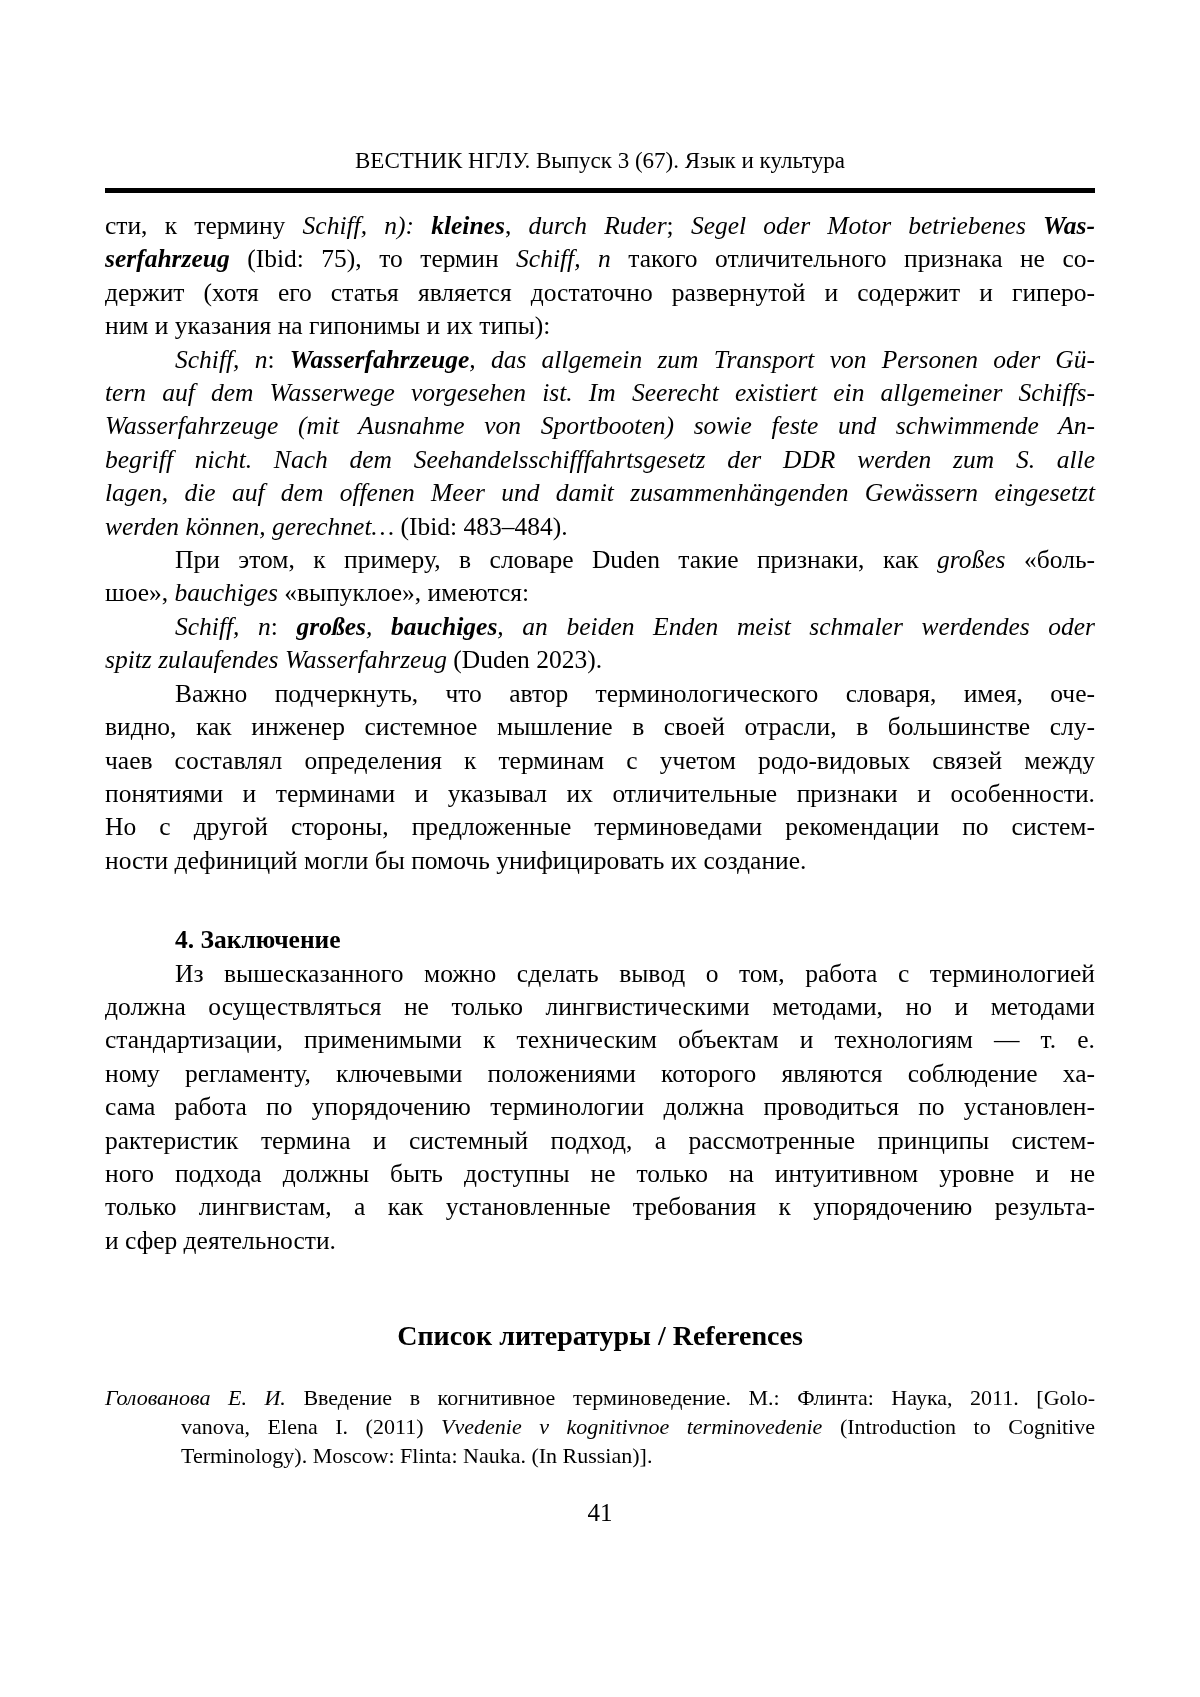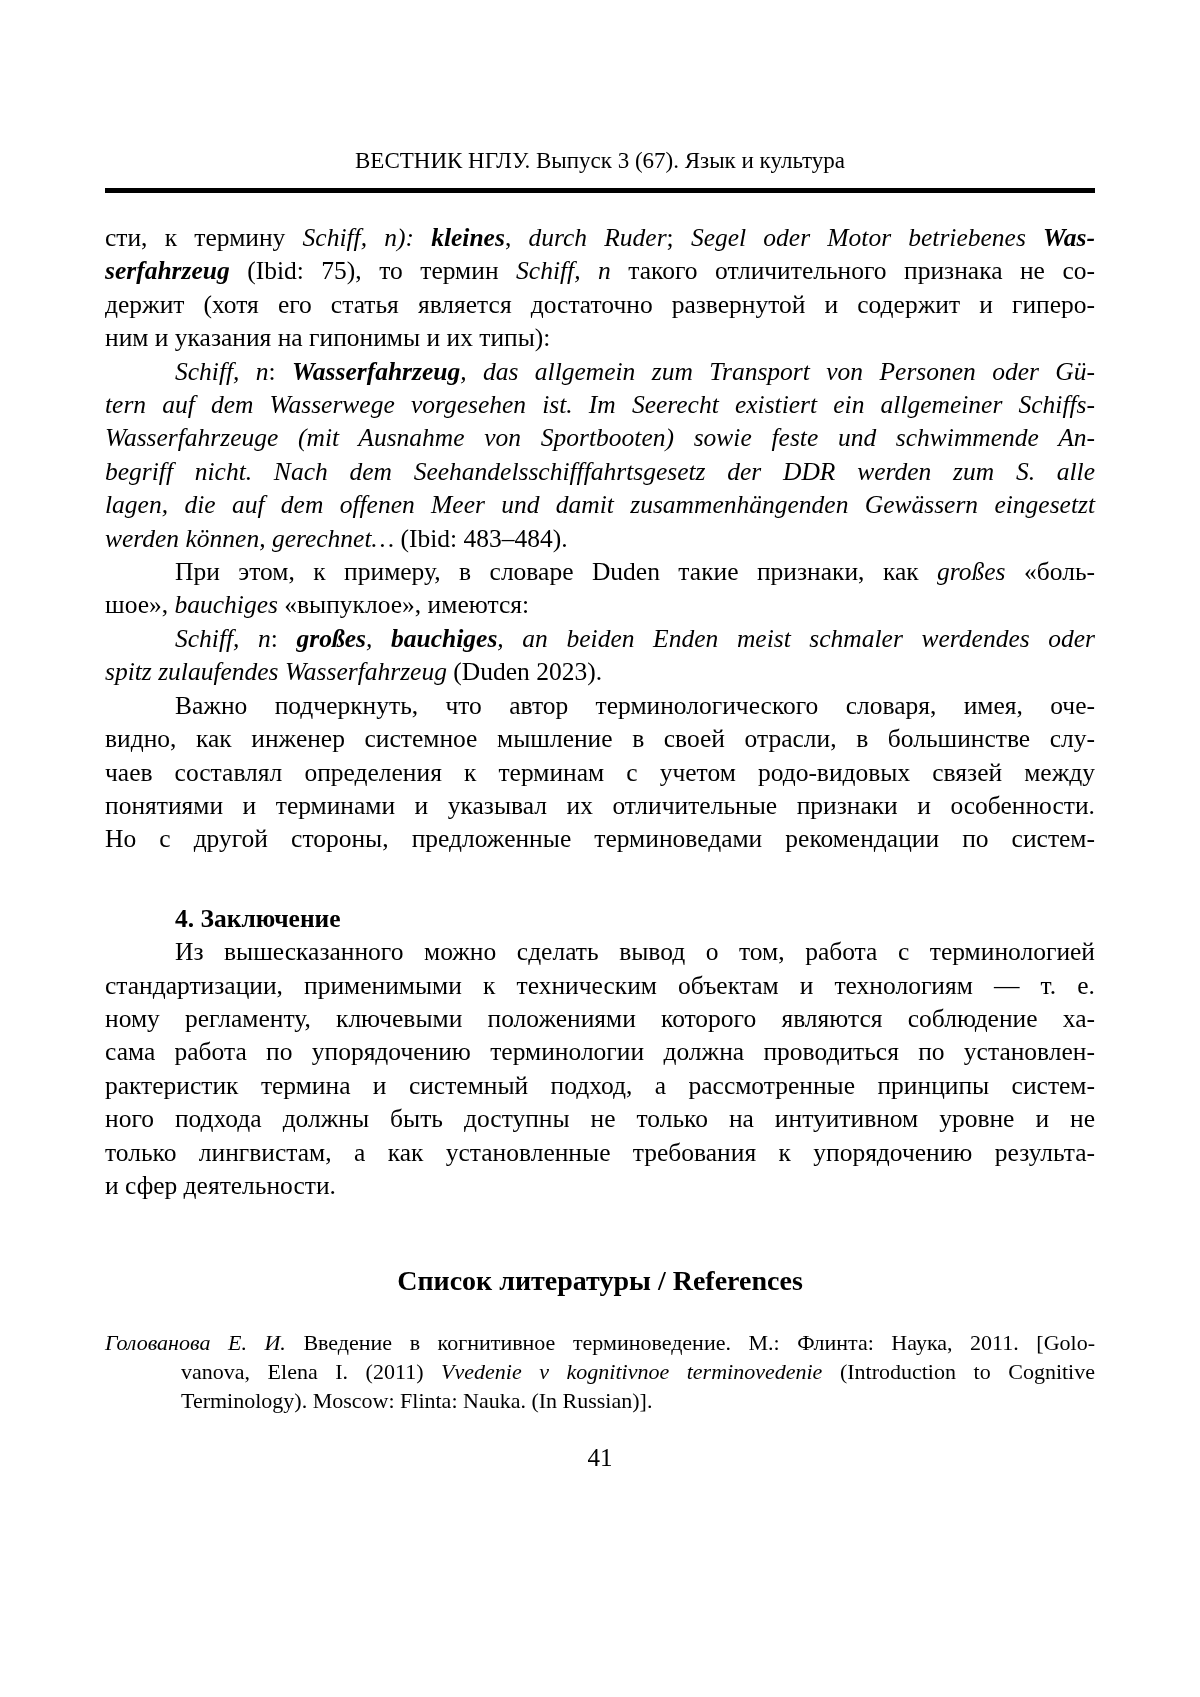--- a/index.html
+++ b/index.html
@@ -24,21 +24,21 @@
   }
   .header-rule {
     height: 5px;
     background: #000;
     margin-top: 14px;
   }
   .body-text {
     font-size: 25.5px;
     line-height: 33.4px;
   }
-  #flow1 { margin-top: 28px; }
+  #flow1 { margin-top: 16px; }
   .line {
     text-align: justify;
     text-align-last: justify;
   }
   .line.last {
     text-align: left;
     text-align-last: auto;
   }
   .line.ind { padding-left: 70px; }
   .i  { font-style: italic; }
@@ -80,49 +80,51 @@
   <div class="header-rule"></div>
 
   <div class="body-text" id="flow1">
       <div class="para">
         <div class="line"><span>сти, к термину </span><span class="i">Schiff, n): </span><span class="bi">kleines</span><span>, </span><span class="i">durch Ruder</span><span>; </span><span class="i">Segel oder Motor betriebenes </span><span class="bi">Was-</span></div>
         <div class="line"><span class="bi">serfahrzeug</span><span> (Ibid: 75), то термин </span><span class="i">Schiff, n</span><span> такого отличительного признака не со-</span></div>
         <div class="line"><span>держит (хотя его статья является достаточно развернутой и содержит и гиперо-</span></div>
         <div class="line last"><span>ним и указания на гипонимы и их типы):</span></div>
       </div>
       <div class="para">
-        <div class="line ind"><span class="i">Schiff, n</span><span>: </span><span class="bi">Wasserfahrzeug</span><span class="i">, das allgemein zum Transport von Personen oder Gü-</span></div>
+        <div class="line ind"><span class="i">Schiff, n</span><span>: </span><span class="bi">Wasserfahrzeuge</span><span class="i">, das allgemein zum Transport von Personen oder Gü-</span></div>
         <div class="line"><span class="i">tern auf dem Wasserwege vorgesehen ist. Im Seerecht existiert ein allgemeiner Schiffs-</span></div>
         <div class="line"><span class="i">Wasserfahrzeuge (mit Ausnahme von Sportbooten) sowie feste und schwimmende An-</span></div>
         <div class="line"><span class="i">begriff nicht. Nach dem Seehandelsschifffahrtsgesetz der DDR werden zum S. alle</span></div>
         <div class="line"><span class="i">lagen, die auf dem offenen Meer und damit zusammenhängenden Gewässern eingesetzt</span></div>
         <div class="line last"><span class="i">werden können, gerechnet… </span><span>(Ibid: 483–484).</span></div>
       </div>
       <div class="para">
         <div class="line ind"><span>При этом, к примеру, в словаре Duden такие признаки, как </span><span class="i">großes</span><span> «боль-</span></div>
         <div class="line last"><span>шое», </span><span class="i">bauchiges</span><span> «выпуклое», имеются:</span></div>
       </div>
       <div class="para">
         <div class="line ind"><span class="i">Schiff, n</span><span>: </span><span class="bi">großes</span><span class="i">, </span><span class="bi">bauchiges</span><span class="i">, an beiden Enden meist schmaler werdendes oder</span></div>
         <div class="line last"><span class="i">spitz zulaufendes Wasserfahrzeug</span><span> (Duden 2023).</span></div>
       </div>
       <div class="para">
         <div class="line ind"><span>Важно подчеркнуть, что автор терминологического словаря, имея, оче-</span></div>
         <div class="line"><span>видно, как инженер системное мышление в своей отрасли, в большинстве слу-</span></div>
         <div class="line"><span>чаев составлял определения к терминам с учетом родо-видовых связей между</span></div>
         <div class="line"><span>понятиями и терминами и указывал их отличительные признаки и особенности.</span></div>
         <div class="line"><span>Но с другой стороны, предложенные терминоведами рекомендации по систем-</span></div>
+        <div class="line last"><span>ности дефиниций могли бы помочь унифицировать их создание.</span></div>
       </div>
     </div>
 
   <div class="conclusion-heading">4. Заключение</div>
 
   <div class="body-text" id="flow2">
       <div class="para">
         <div class="line ind"><span>Из вышесказанного можно сделать вывод о том, работа с терминологией</span></div>
+        <div class="line"><span>должна осуществляться не только лингвистическими методами, но и методами</span></div>
         <div class="line"><span>стандартизации, применимыми к техническим объектам и технологиям — т. е.</span></div>
         <div class="line"><span>ному регламенту, ключевыми положениями которого являются соблюдение ха-</span></div>
         <div class="line"><span>сама работа по упорядочению терминологии должна проводиться по установлен-</span></div>
         <div class="line"><span>рактеристик термина и системный подход, а рассмотренные принципы систем-</span></div>
         <div class="line"><span>ного подхода должны быть доступны не только на интуитивном уровне и не</span></div>
         <div class="line"><span>только лингвистам, а как установленные требования к упорядочению результа-</span></div>
         <div class="line last"><span>и сфер деятельности.</span></div>
       </div>
     </div>
 

